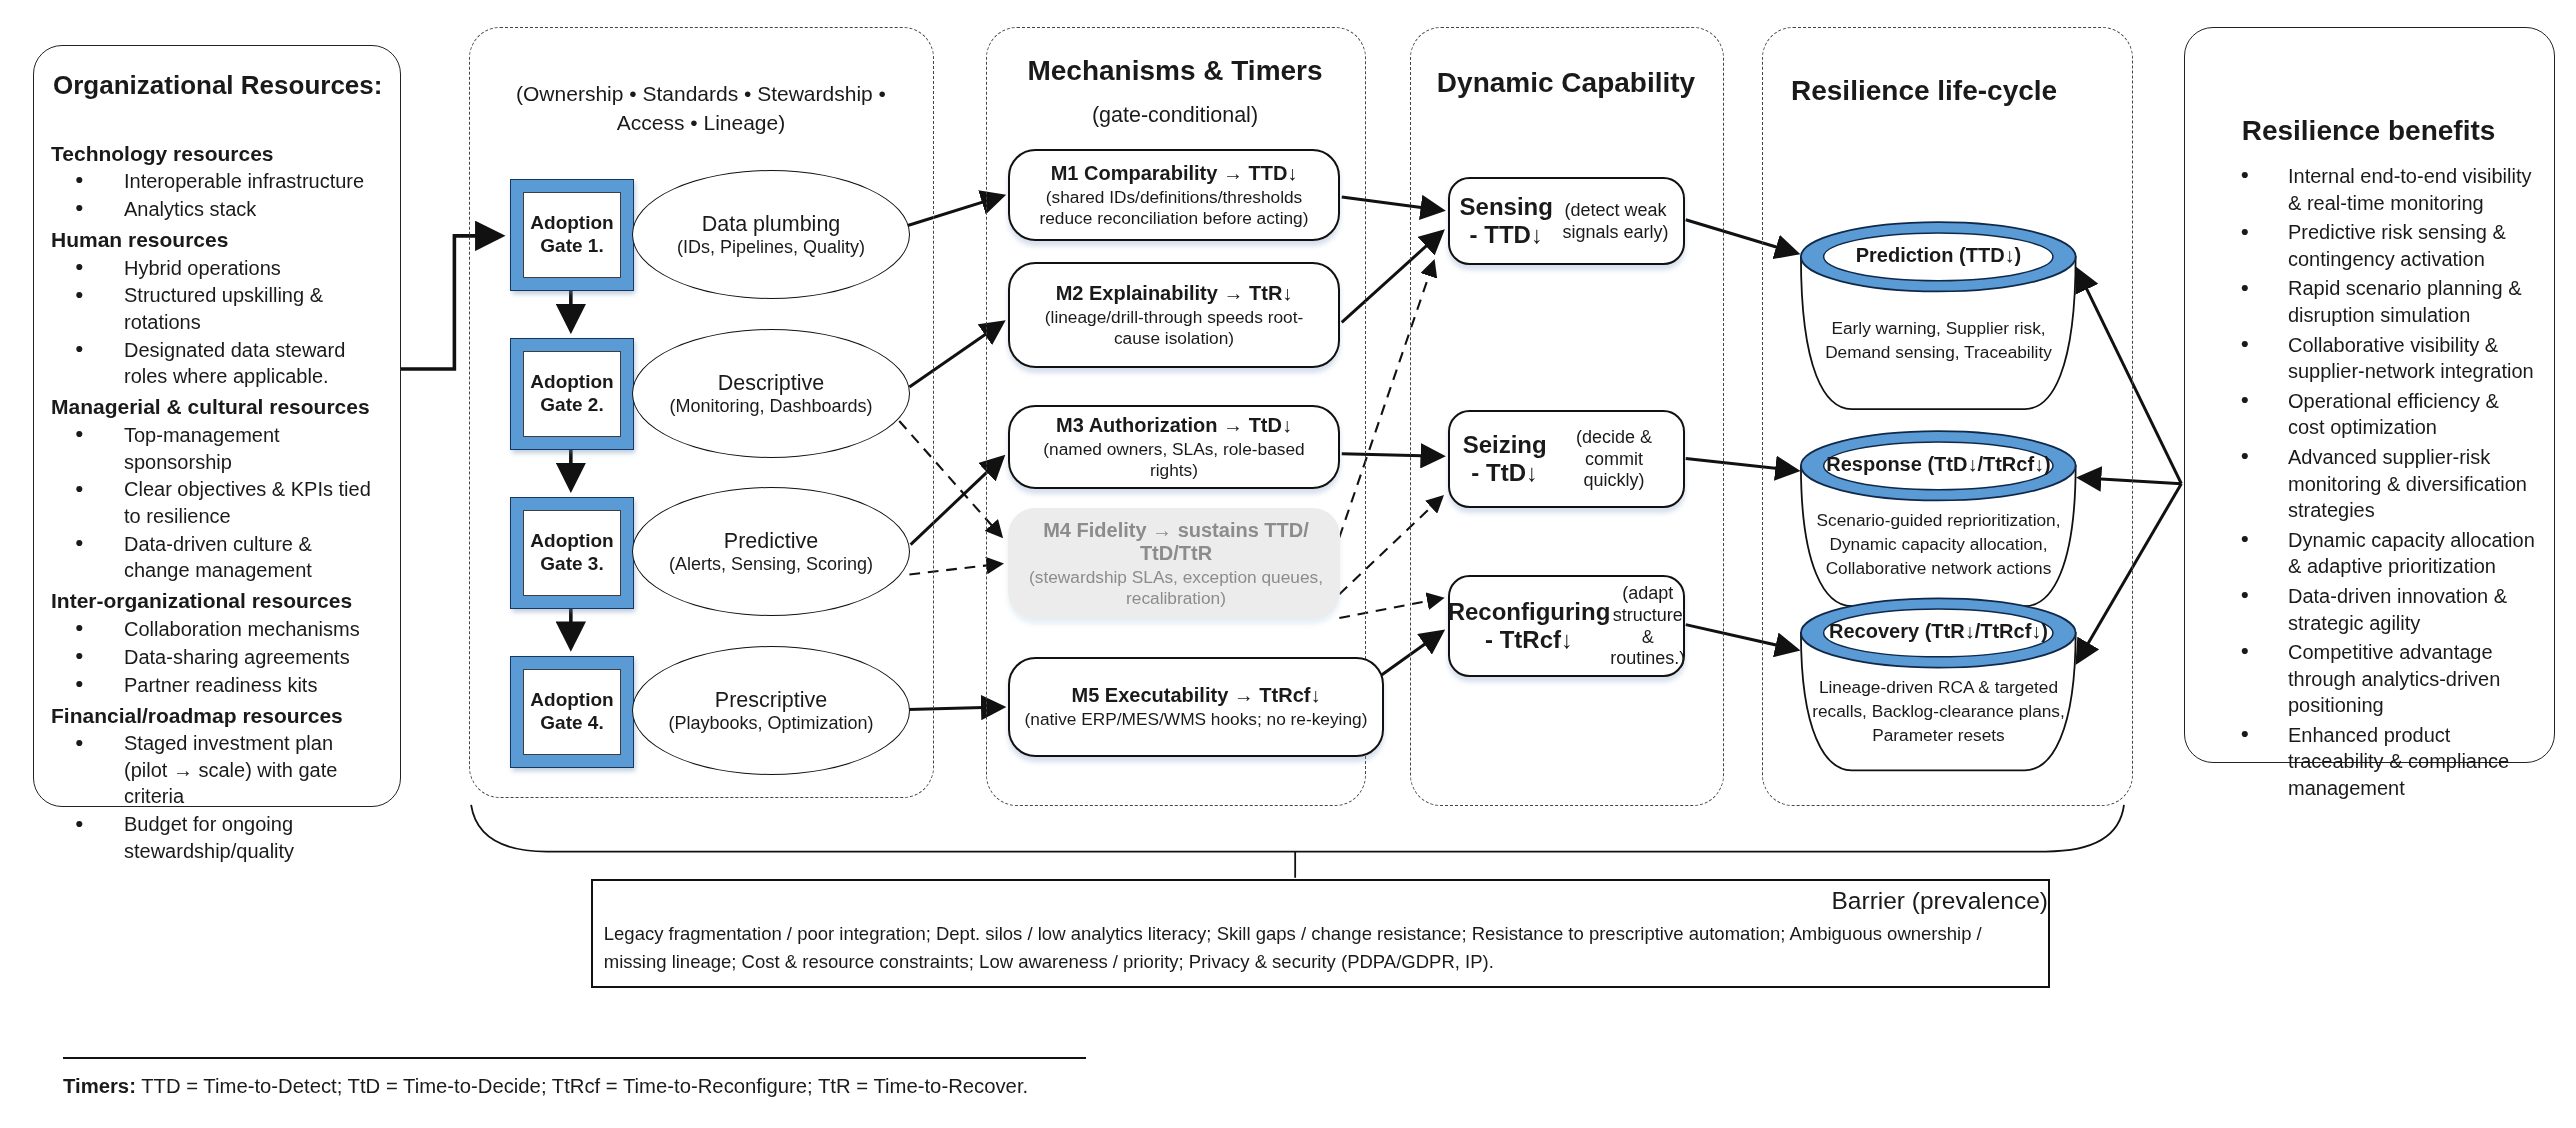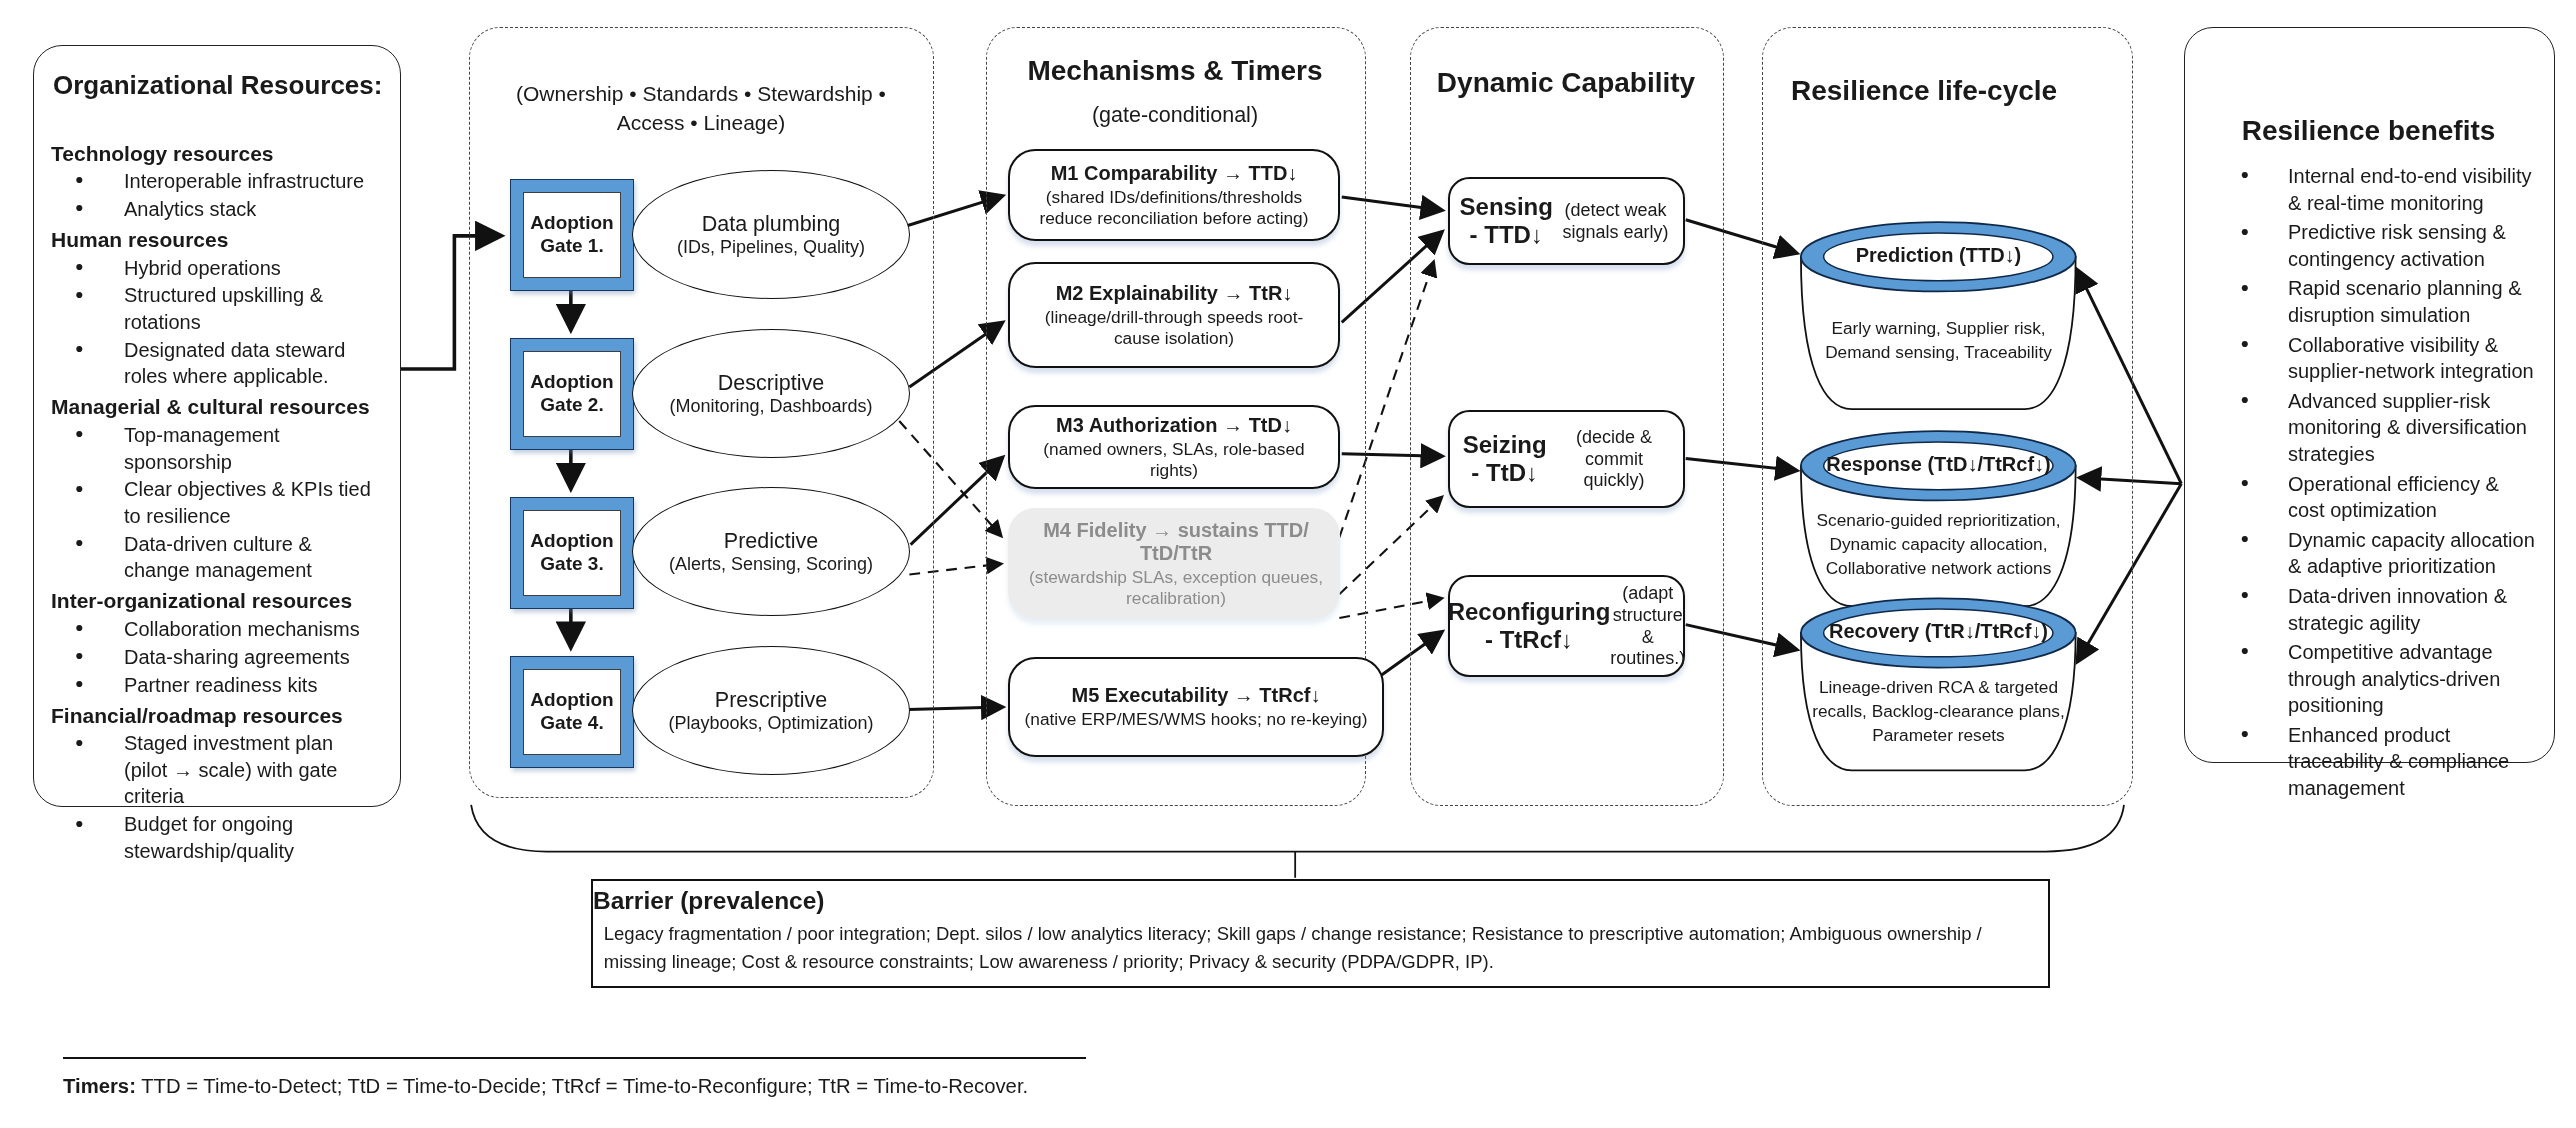--- a/index.html
+++ b/index.html
@@ -46,21 +46,21 @@
         box-shadow:0 4.2px 5.4px rgba(120,150,195,.30);}
   .cbox .mtitle{font-size:24px;font-weight:bold;line-height:1.15;}
   .cbox .msub{font-size:18px;line-height:1.2;margin-top:1.2px;}
 
   
   .bowl-title{font-size:20px;font-weight:bold;text-align:center;white-space:nowrap;}
   .bowl-body{font-size:17.3px;text-align:center;line-height:1.38;}
 
   
   .barrier{border:2.4px solid #111;background:#fff;}
-  .barrier-title{font-size:24.5px;font-weight:bold;text-align:left;}
+  .barrier-title{font-size:24.5px;font-weight:normal;text-align:right;}
   .barrier-body{font-size:18.5px;line-height:1.5;}
 
   .footnote{font-size:20.3px;}
   .footnote b{font-weight:bold;}
   svg.overlay{position:absolute;left:0;top:0;pointer-events:none;}
 </style>
 </head>
 <body>
 
 <div class="stage">
@@ -241,22 +241,22 @@
   <div class="abs bowl-body" style="left:1804px;top:676px;width:269px;">Lineage-driven RCA &amp; targeted recalls, Backlog-clearance plans, Parameter resets</div>
 
   <div class="abs panel-solid" style="left:2184px;top:27px;width:369px;height:734px;"></div>
   <div class="abs col-title" style="left:2184px;top:76px;width:369px;margin-top:39px;">Resilience benefits</div>
   <div class="abs" style="left:2237px;top:160px;width:302px;">
     <ul class="blist tight">
       <li>Internal end-to-end visibility &amp; real-time monitoring</li>
       <li>Predictive risk sensing &amp; contingency activation</li>
       <li>Rapid scenario planning &amp; disruption simulation</li>
       <li>Collaborative visibility &amp; supplier-network integration</li>
+      <li>Operational efficiency &amp; cost optimization</li>
       <li>Advanced supplier-risk monitoring &amp; diversification strategies</li>
-      <li>Operational efficiency &amp; cost optimization</li>
       <li>Dynamic capacity allocation &amp; adaptive prioritization</li>
       <li>Data-driven innovation &amp; strategic agility</li>
       <li>Competitive advantage through analytics-driven positioning</li>
       <li>Enhanced product traceability &amp; compliance management</li>
     </ul>
   </div>
 
   <div class="abs barrier" style="left:591px;top:879px;width:1455px;height:105px;">
     <div class="barrier-title" style="margin-top:6px;">Barrier (prevalence)</div>
     <div class="barrier-body" style="margin:4.8px 10.8px 0 10.8px;">Legacy fragmentation / poor integration; Dept. silos / low analytics literacy; Skill gaps / change resistance; Resistance to prescriptive automation; Ambiguous ownership / missing lineage; Cost &amp; resource constraints; Low awareness / priority; Privacy &amp; security (PDPA/GDPR, IP).</div>

